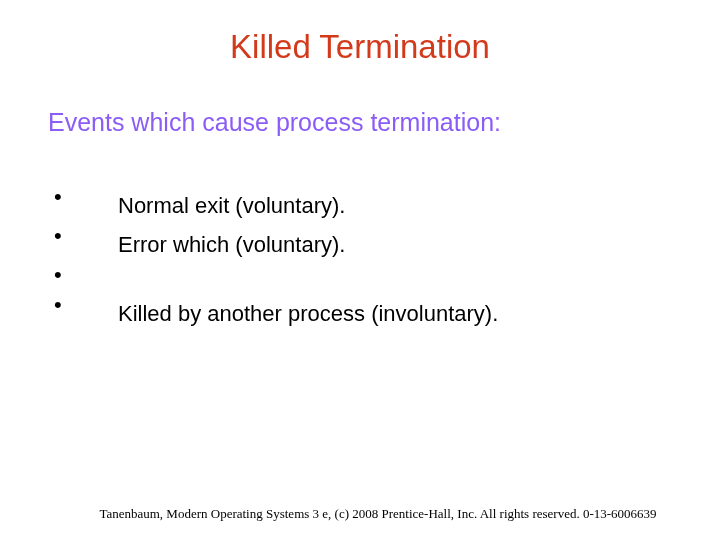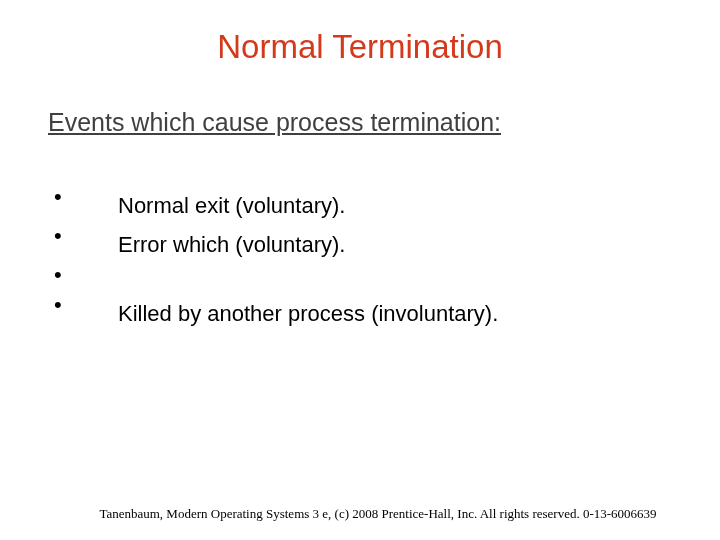--- a/index.html
+++ b/index.html
@@ -23,22 +23,21 @@
     text-align: center;
     font-size: 33px;
     color: #d33a1c;
     font-weight: 400;
     margin: 0 0 42px 0;
   }
   .subtitle {
     font-size: 25px;
     font-weight: 400;
     margin: 0 0 46px 0;
-    color: #404040;
-    text-decoration: underline;
+    color: #8b5cf6;
   }
   .bullets {
     margin: 0;
     padding: 0;
   }
   .bullet-row {
     display: flex;
     align-items: flex-start;
     margin-bottom: 2px;
   }
@@ -65,21 +64,21 @@
     font-size: 13px;
     color: #000;
     padding-left: 36px;
   }
 </style>
 </head>
 <body>
 
 <div class="slide">
 
-  <h1 class="title">Normal Termination</h1>
+  <h1 class="title">Killed Termination</h1>
 
   <p class="subtitle">Events which cause process termination:</p>
 
   <div class="bullets">
     <div class="bullet-row">
       <span class="bullet-sym">•</span>
       <span class="bullet-text">Normal exit (voluntary).</span>
     </div>
     <div class="bullet-row">
       <span class="bullet-sym">•</span>

